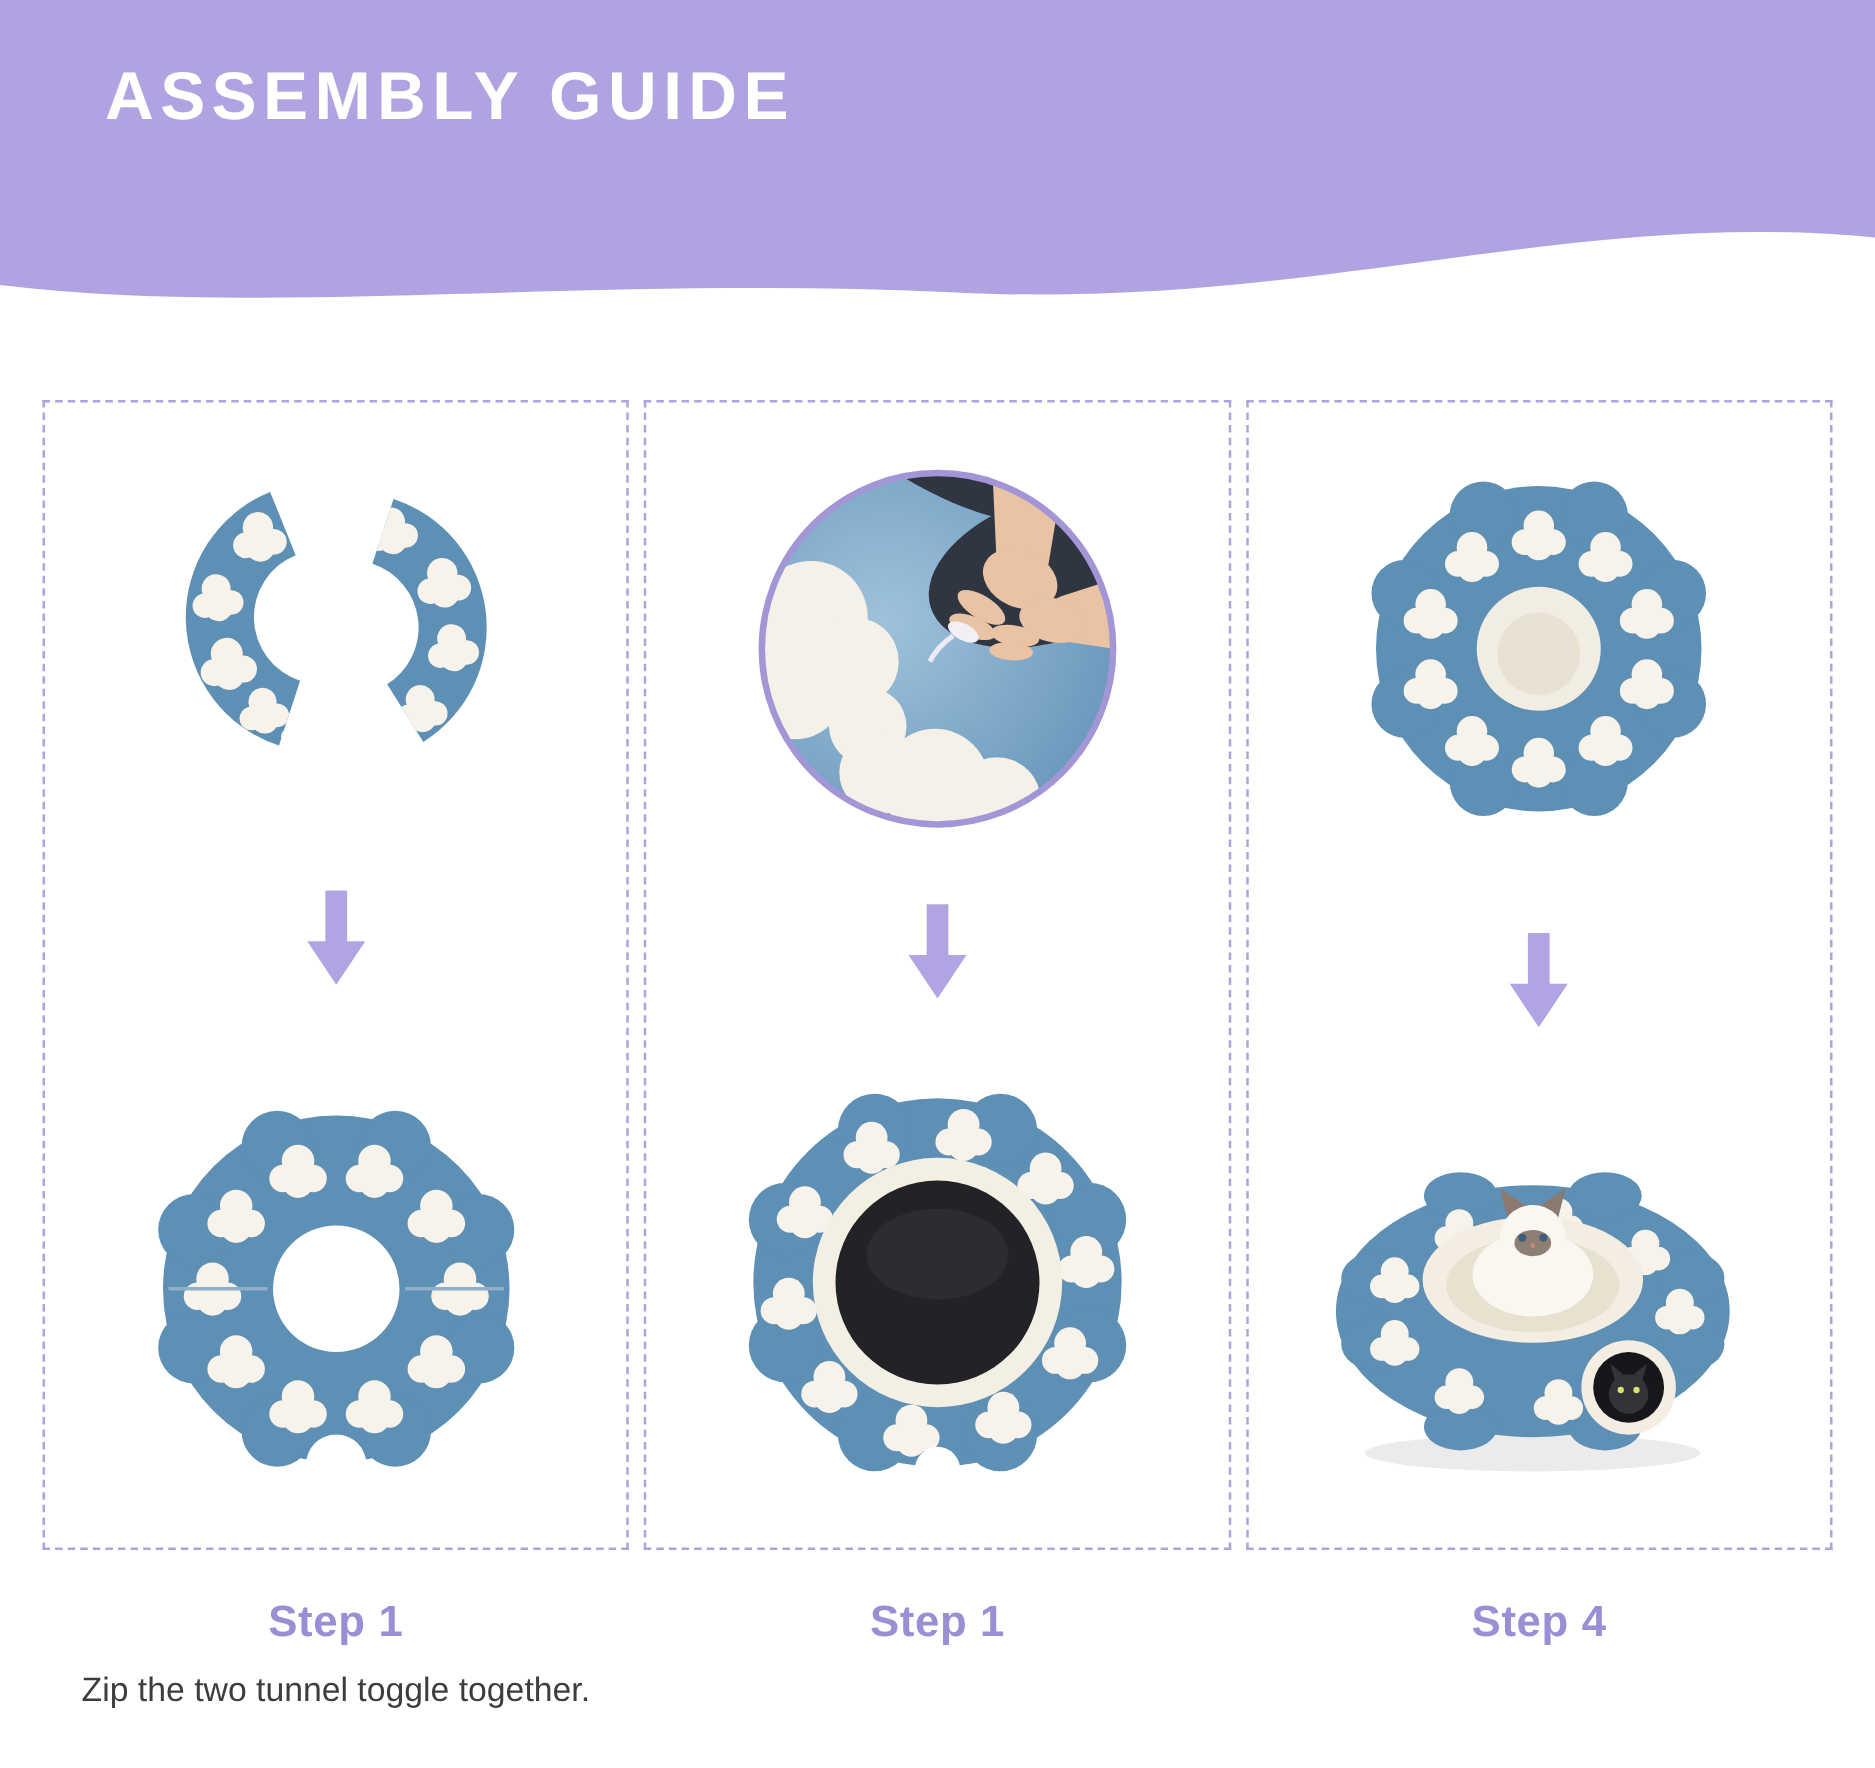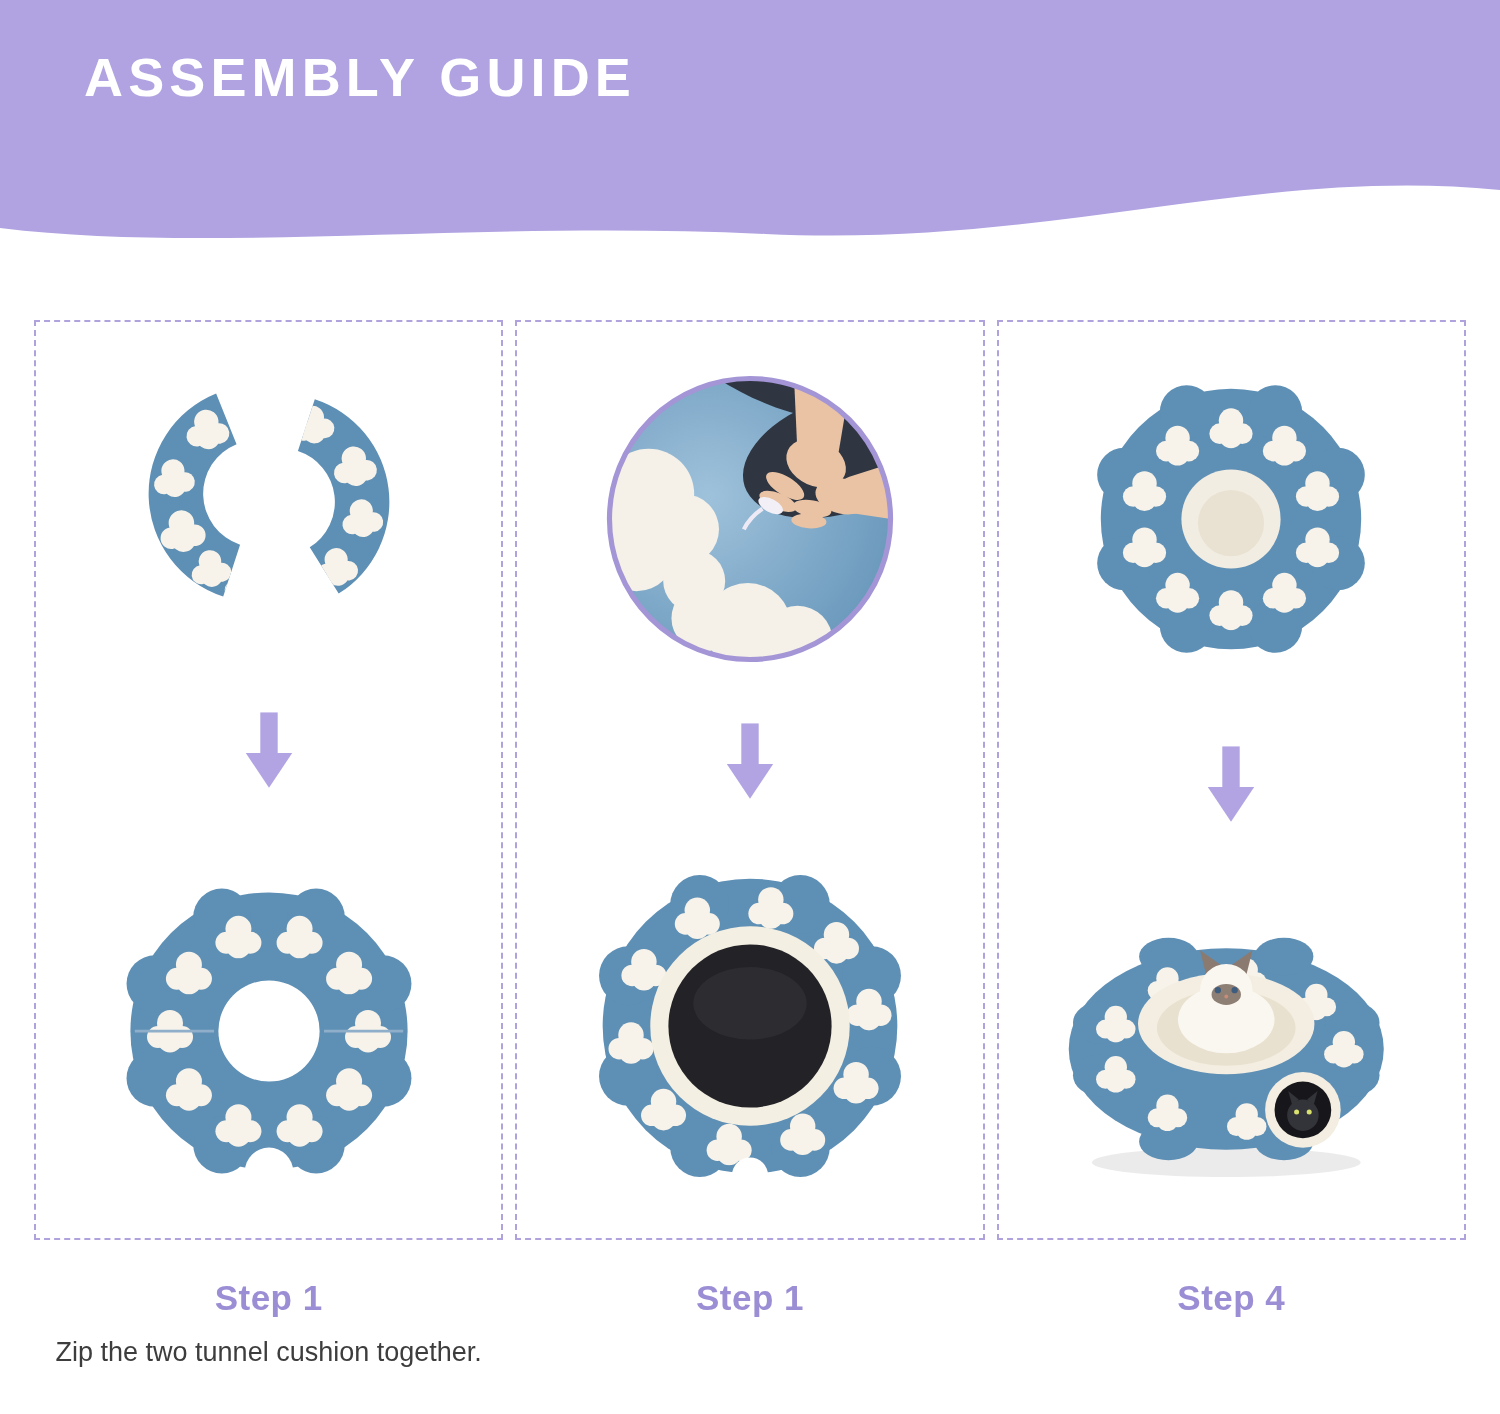--- a/index.html
+++ b/index.html
@@ -138,21 +138,21 @@
           <use href="#cloud" x="199.8" y="182.9" width="46" height="40"></use>
         </g>
         <line x1="28" y1="150" x2="100" y2="150" stroke="#8FAEC9" stroke-width="2.5"></line>
         <line x1="200" y1="150" x2="272" y2="150" stroke="#8FAEC9" stroke-width="2.5"></line>
         <circle cx="150" cy="150" r="46" fill="#ffffff"></circle>
         <circle cx="150" cy="278" r="22" fill="#ffffff"></circle>
       </svg>
     </div>
 
     <div class="step-label">Step 1</div>
-    <div class="step-desc">Zip the two tunnel cushion together.</div>
+    <div class="step-desc">Zip the two tunnel toggle together.</div>
   </div>
 
   <div class="step-col">
     <div class="panel">
 
       <svg class="illus" width="310" height="310" viewBox="0 0 300 300">
         <defs>
           <clipPath id="ph">
               <circle cx="150" cy="150" r="136"></circle>
             </clipPath>

